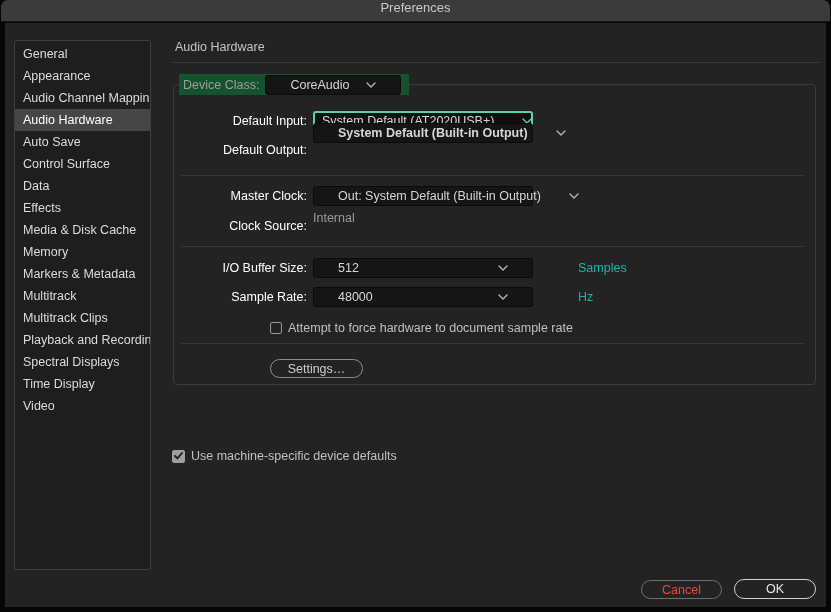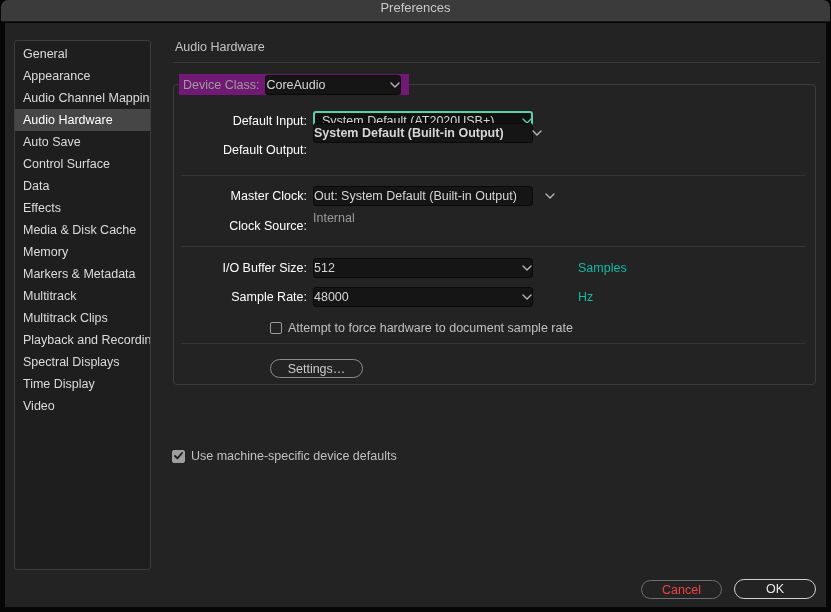--- a/index.html
+++ b/index.html
@@ -48,35 +48,35 @@
   .rule {
     position:absolute; height:1px; background:#3a3a3a;
   }
   .rule.title-rule { left:168px; top:39px; width:647px; }
   .groupbox {
     position:absolute; left:168px; top:61px; width:643px; height:301px;
     border:1px solid #3c3c3c; border-radius:4px;
   }
   .legend-row {
     position:absolute; left:174px; top:51px; height:21px;
-    background:#701a75;
+    background:#14532d;
     display:flex; align-items:center;
     padding:0 8px 0 4px;
   }
   .field-label {
     font-size:12.5px; color:#9d9d9d; white-space:nowrap;
   }
   .row-label {
     position:absolute; left:172px; width:130px;
     text-align:right; line-height:20px;
     font-size:12.5px; color:#ffffff; white-space:nowrap;
   }
   .dropdown {
     display:flex; align-items:center; justify-content:space-between;
-    height:20px; padding:0 0;
+    height:20px; padding:0 24px;
     background:#151515;
     border:1px solid #0a0a0a; border-radius:3px;
     color:#d6d6d6; font-size:12.5px;
     cursor:default; white-space:nowrap;
   }
   .dropdown.abs { position:absolute; left:308px; width:220px;gap:20px; }
   .dropdown.focused { border:2px solid #5bd0ac; background:#101010; padding:0 7px; }
   .chev { flex:0 0 auto; margin-left:8px; }
   .static-value {
     position:absolute; left:308px;

